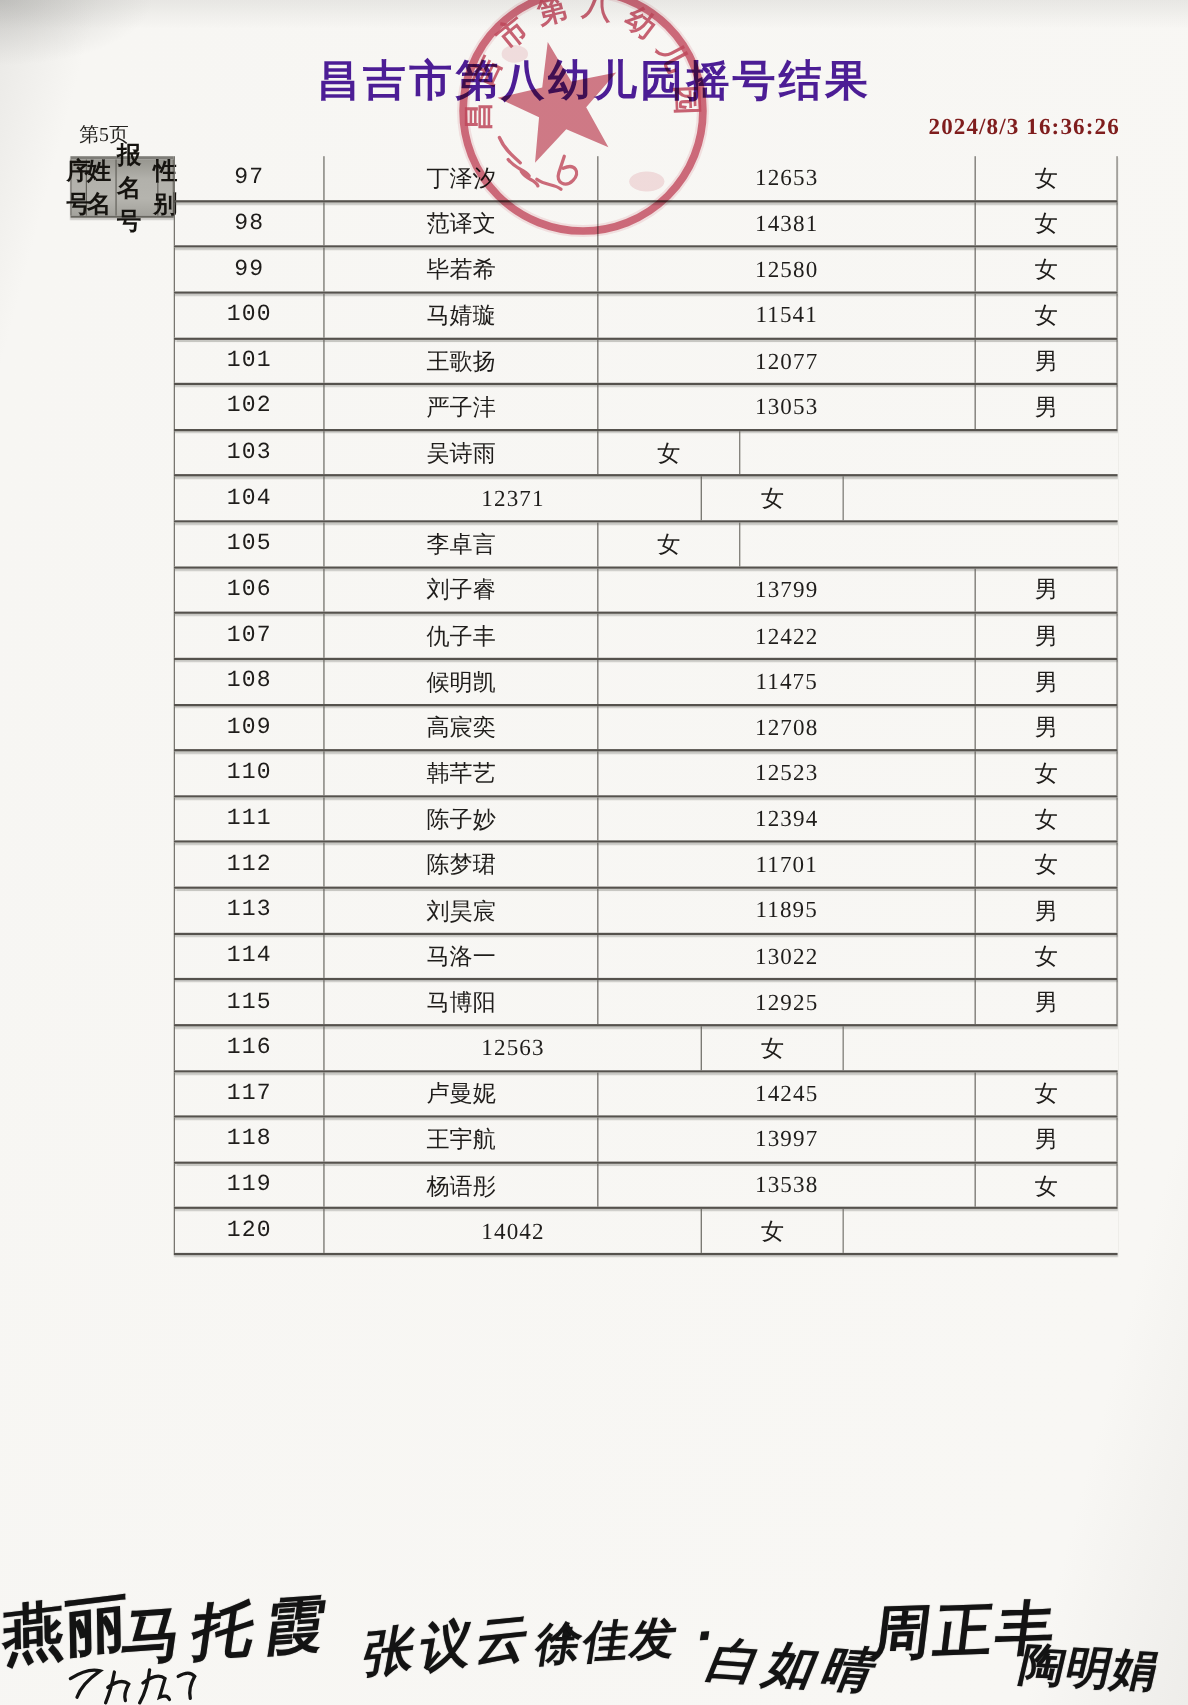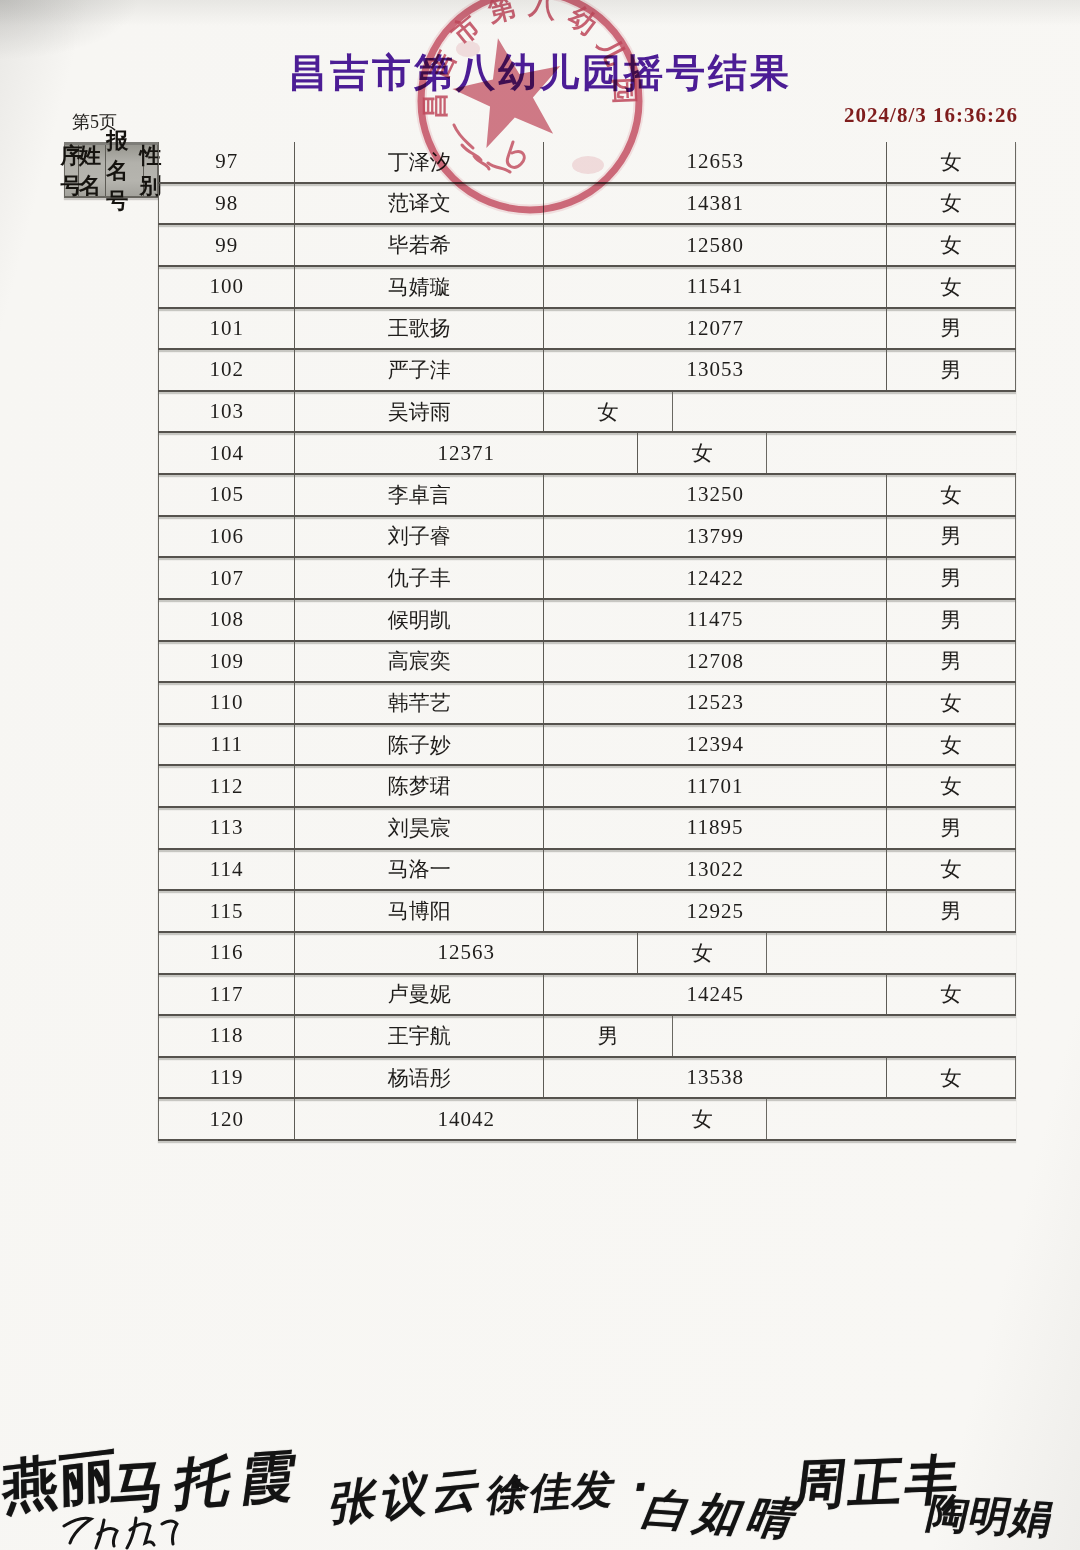--- a/index.html
+++ b/index.html
@@ -53,21 +53,21 @@
   }
   .cell{
     display:flex;align-items:center;justify-content:center;
     height:100%;box-sizing:border-box;font-size:21px;
   }
   .c0{width:16%;border-left:1px solid #6a6862;border-right:1px solid #5d5b55;}
   .c1{width:29%;border-right:1px solid #5d5b55;}
   .c2{width:40%;border-right:1px solid #5d5b55;font-family:"Liberation Serif", serif;font-size:21px;letter-spacing:1px;}
   .c3{width:15%;border-right:1px solid #6a6862;}
   .thead .c2{font-family:Liberation Serif, serif;}
-  .tbody .c0{font-family:Liberation Serif, serif;letter-spacing:1px;}
+  .tbody .c0{font-family:Liberation Mono, monospace;letter-spacing:1px;}
   
   .stamp{
     position:absolute;left:400px;top:-14px;width:260px;height:262px;
     mix-blend-mode:multiply;opacity:.88;pointer-events:none;
   }
   
   .sig{
     position:absolute;color:#131313;white-space:nowrap;
     transform-origin:left top;font-weight:600;
     font-family:"DejaVu Sans", sans-serif;
@@ -141,21 +141,20 @@
         <div class="cell c3">女</div>
       </div>
       <div class="row">
         <div class="cell c0">104</div>
         <div class="cell c2">12371</div>
         <div class="cell c3">女</div>
       </div>
       <div class="row">
         <div class="cell c0">105</div>
         <div class="cell c1">李卓言</div>
-        <div class="cell c2">13250</div>
         <div class="cell c3">女</div>
       </div>
       <div class="row">
         <div class="cell c0">106</div>
         <div class="cell c1">刘子睿</div>
         <div class="cell c2">13799</div>
         <div class="cell c3">男</div>
       </div>
       <div class="row">
         <div class="cell c0">107</div>
@@ -218,20 +217,21 @@
       </div>
       <div class="row">
         <div class="cell c0">117</div>
         <div class="cell c1">卢曼妮</div>
         <div class="cell c2">14245</div>
         <div class="cell c3">女</div>
       </div>
       <div class="row">
         <div class="cell c0">118</div>
         <div class="cell c1">王宇航</div>
+        <div class="cell c2">13997</div>
         <div class="cell c3">男</div>
       </div>
       <div class="row">
         <div class="cell c0">119</div>
         <div class="cell c1">杨语彤</div>
         <div class="cell c2">13538</div>
         <div class="cell c3">女</div>
       </div>
       <div class="row">
         <div class="cell c0">120</div>

